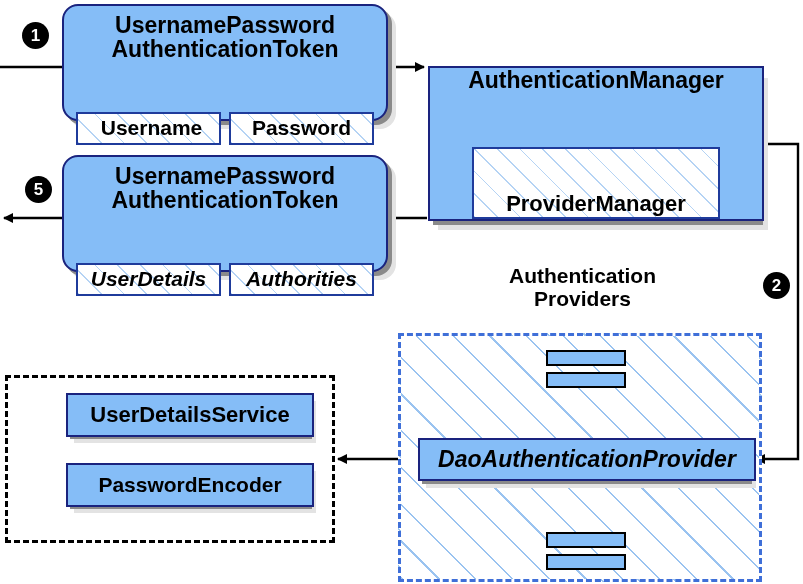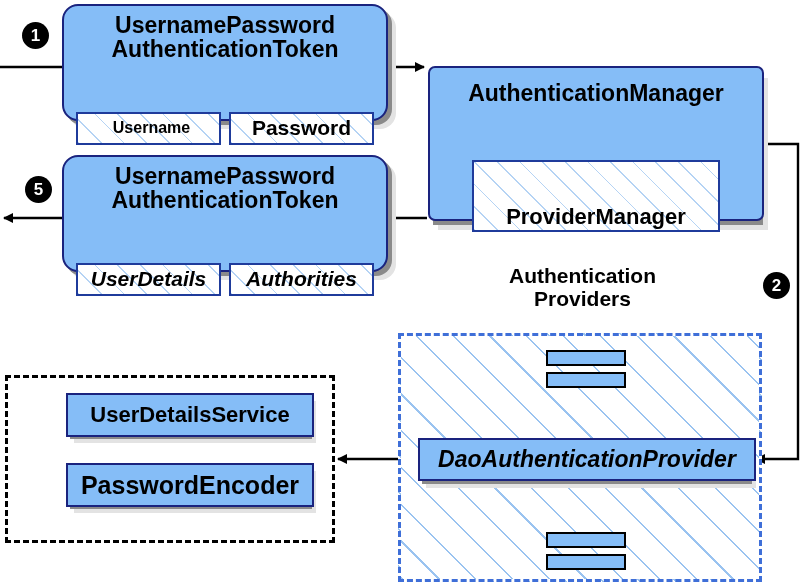--- a/index.html
+++ b/index.html
@@ -109,21 +109,21 @@
 
   <div class="shadow2 sh-light rounded" style="left:70px;top:12px;width:326px;height:117px;"></div>
   <div class="shadow2 sh-dark rounded" style="left:66px;top:8px;width:326px;height:117px;"></div>
   <div class="node blue-fill rounded" style="left:62px;top:4px;width:326px;height:117px;padding-top:7px;">
     <div class="title" style="font-size:23px;">
       <span>UsernamePassword</span><br>
       <span>AuthenticationToken</span>
     </div>
     <div style="display:flex;gap:8px;margin-top:7px;">
       <div class="hatch-white" style="width:145px;height:33px;">
-        <span class="lbl" style="font-size:16px;margin-left:6px;">Username</span>
+        <span class="lbl" style="font-size:21px;margin-left:6px;">Username</span>
       </div>
       <div class="hatch-white" style="width:145px;height:33px;">
         <span class="lbl" style="font-size:21px;">Password</span>
       </div>
     </div>
   </div>
 
   <div class="shadow2 sh-light rounded" style="left:70px;top:163px;width:326px;height:117px;"></div>
   <div class="shadow2 sh-dark rounded" style="left:66px;top:159px;width:326px;height:117px;"></div>
   <div class="node blue-fill rounded" style="left:62px;top:155px;width:326px;height:117px;padding-top:7px;">
@@ -136,21 +136,21 @@
         <span class="lbl" style="font-size:21px;">UserDetails</span>
       </div>
       <div class="hatch-white" style="width:145px;height:33px;">
         <span class="lbl" style="font-size:21px;">Authorities</span>
       </div>
     </div>
   </div>
 
   <div class="shadow2 sh-light" style="left:438px;top:78px;width:330px;height:152px;"></div>
   <div class="shadow2 sh-dark" style="left:433px;top:73px;width:330px;height:152px;"></div>
-  <div class="node blue-fill" style="left:428px;top:66px;width:336px;height:155px;padding-top:13px;border-radius:7px;">
+  <div class="node blue-fill" style="left:428px;top:66px;width:336px;height:155px;">
     <div class="title" style="font-size:23px;">AuthenticationManager</div>
     <div class="hatch-white" style="width:248px;height:72px;margin-top:12px;">
       <span class="lbl" style="font-size:22px;margin-top:42px;">ProviderManager</span>
     </div>
   </div>
 
   <div class="region-title" style="left:465px;top:265px;width:235px;font-size:21px;">
     <span>Authentication</span><br>
     <span>Providers</span>
   </div>
@@ -174,16 +174,16 @@
 
   <div class="shadow2 sh-light" style="left:74px;top:401px;width:242px;height:42px;"></div>
   <div class="shadow2 sh-dark" style="left:70px;top:397px;width:242px;height:42px;"></div>
   <div class="node blue-fill" style="left:66px;top:393px;width:248px;height:44px;justify-content:center;">
     <div class="title" style="font-size:22px;line-height:40px;">UserDetailsService</div>
   </div>
 
   <div class="shadow2 sh-light" style="left:74px;top:471px;width:242px;height:42px;"></div>
   <div class="shadow2 sh-dark" style="left:70px;top:467px;width:242px;height:42px;"></div>
   <div class="node blue-fill" style="left:66px;top:463px;width:248px;height:44px;justify-content:center;">
-    <div class="title" style="font-size:25px;line-height:40px;text-align:center;">PasswordEncoder</div>
+    <div class="title" style="font-size:21px;line-height:40px;text-align:center;">PasswordEncoder</div>
   </div>
 
 </div>
 
 </body></html>

